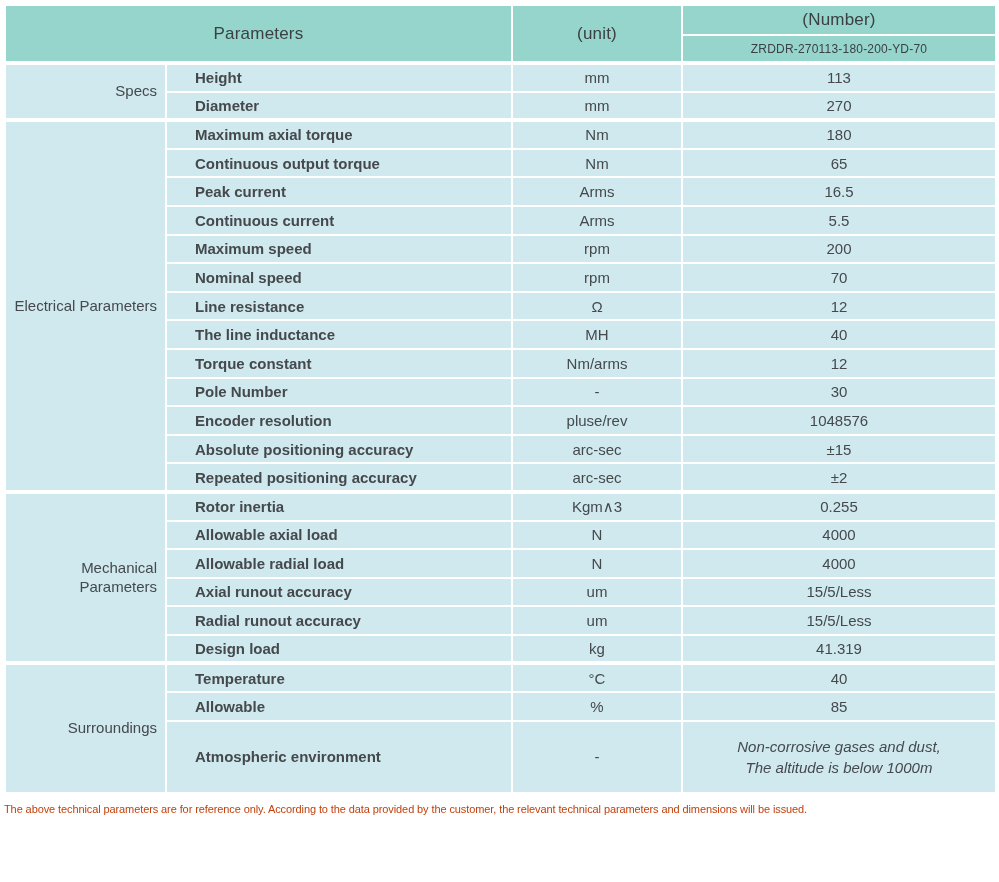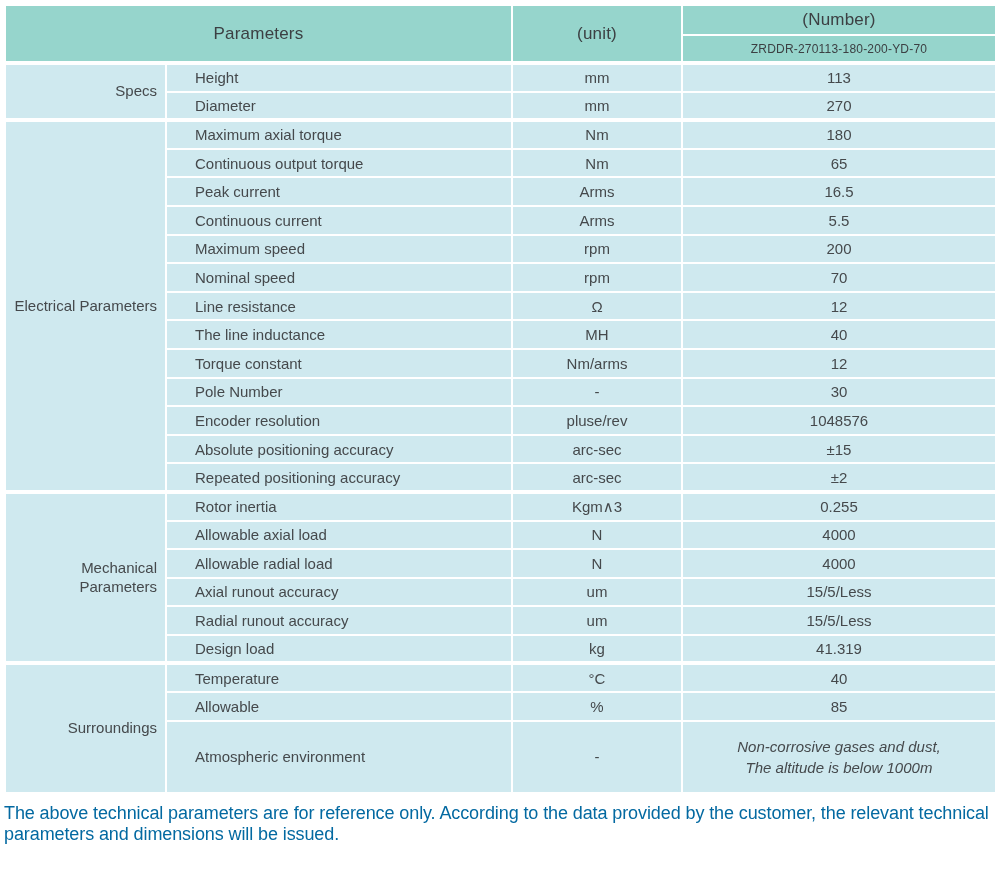--- a/index.html
+++ b/index.html
@@ -57,34 +57,35 @@
     padding: 2px 4px;
   }
   tbody td.group-cell {
     text-align: right;
     line-height: 1.25;
     padding: 2px 8px;
   }
   tbody td.param-cell {
     text-align: left;
     padding-left: 28px;
+    font-weight: bold;
   }
   tbody tr.group-start td {
     border-top: 4px solid var(--border);
   }
   tbody td.multiline {
     white-space: pre-line;
     height: 72px;
     line-height: 1.4;
     font-style: italic;
   }
   .footnote {
     width: 995px;
-    font-size: 18px;
-    color: #0369a1;
+    font-size: 11px;
+    color: #c2410c;
     padding: 9px 0 0 0;
     letter-spacing: -0.1px;
   }
 </style>
 </head>
 <body>
 
 <div class="page">
   <table class="spec-table">
     <colgroup>

